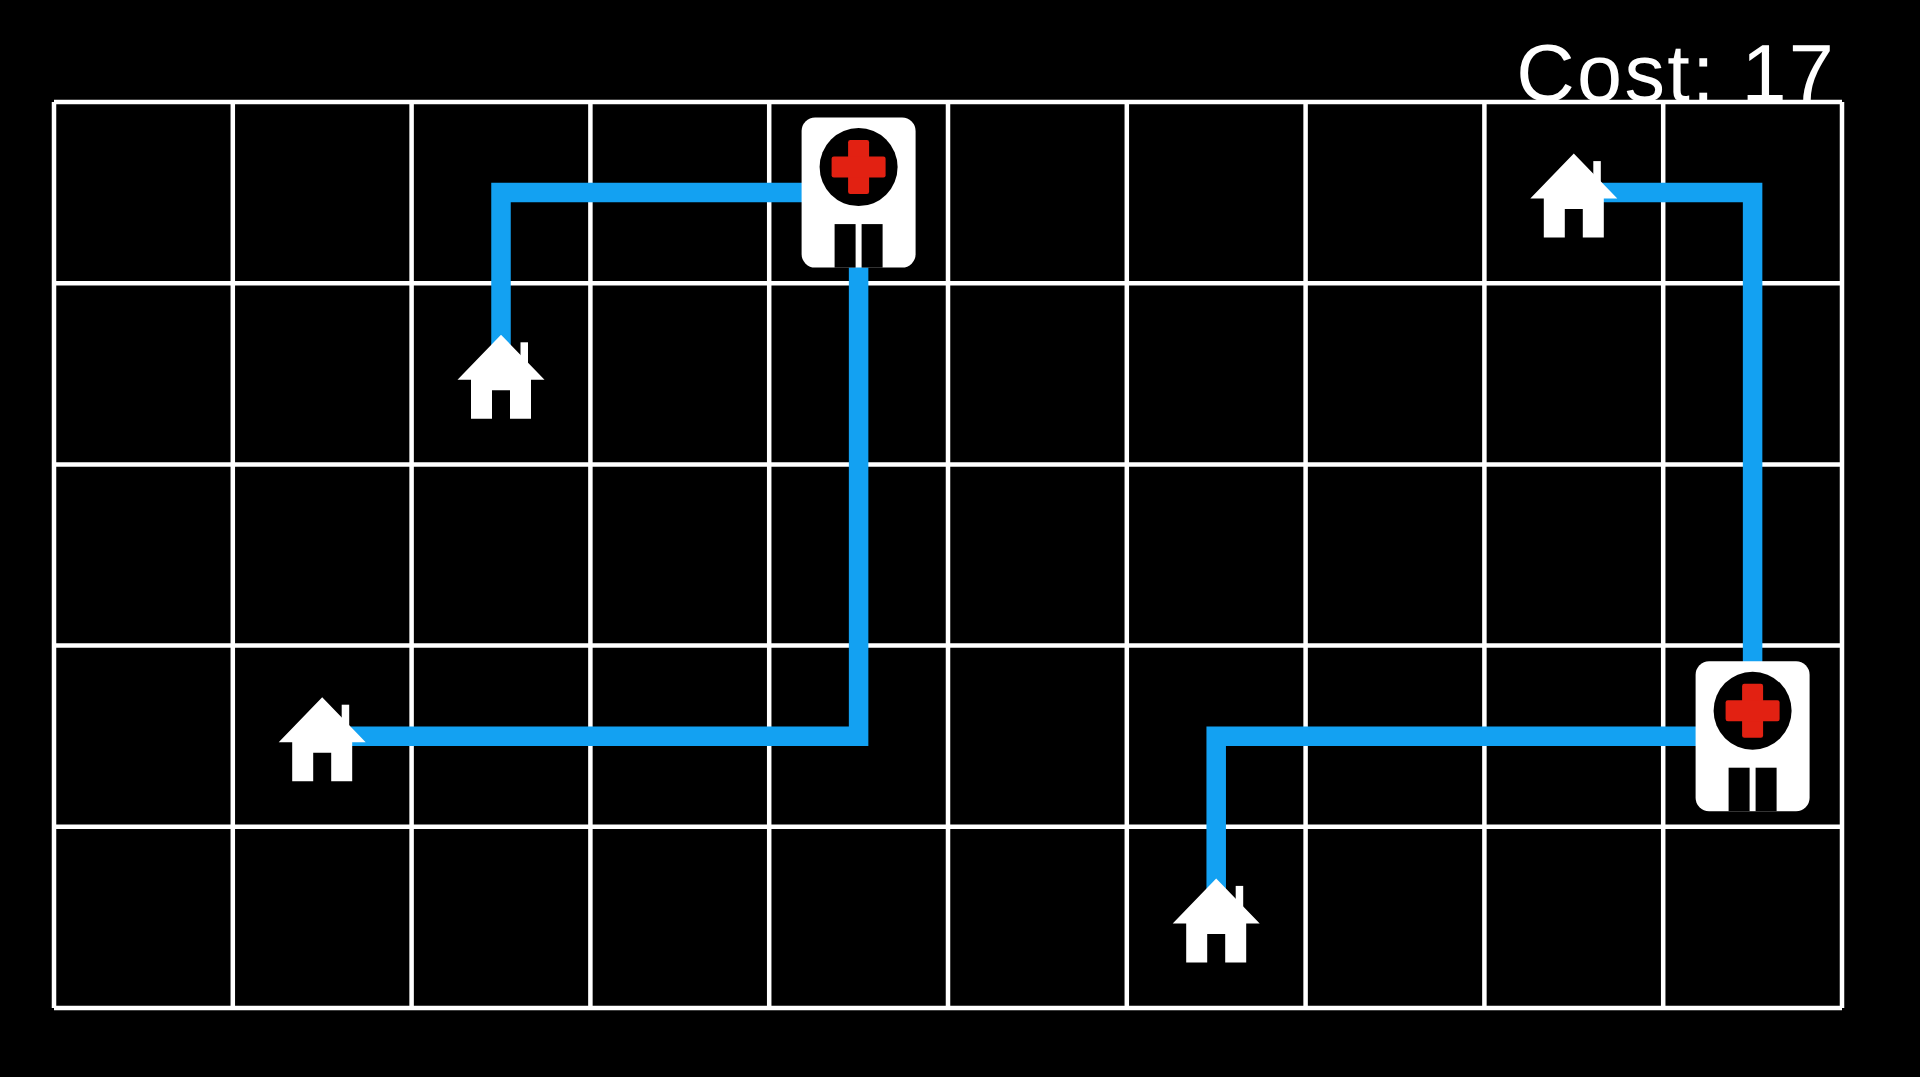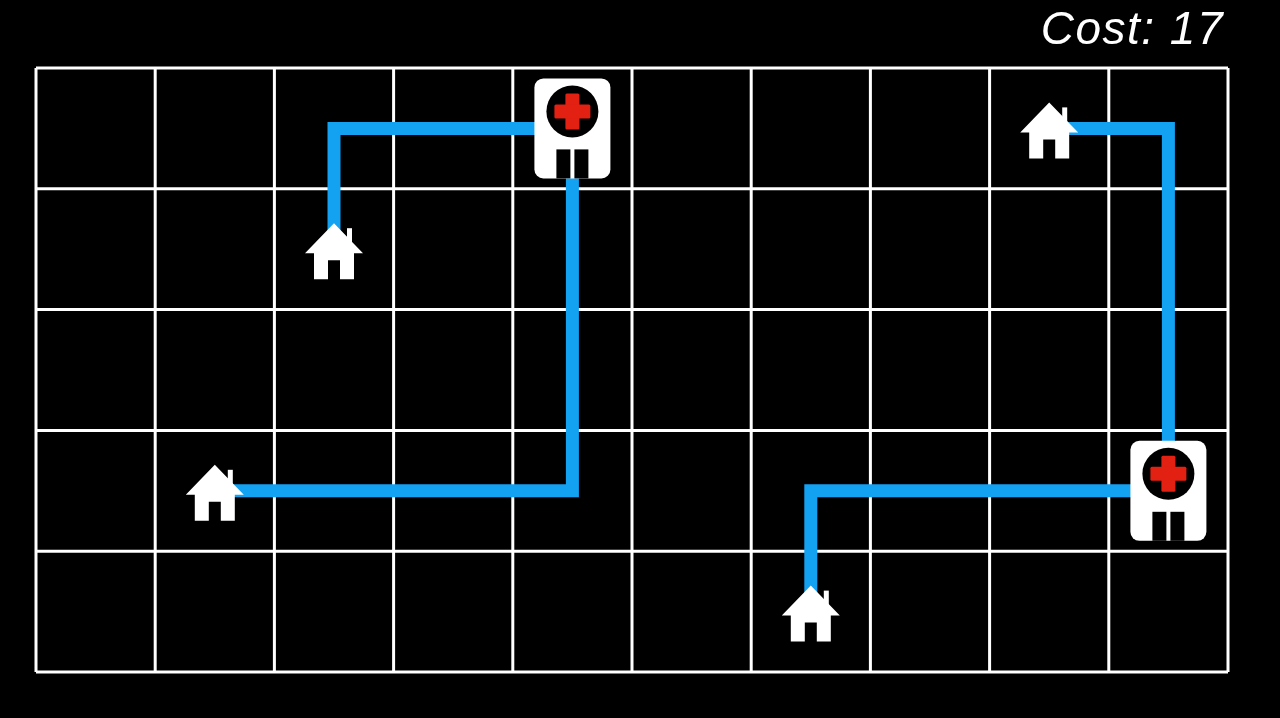--- a/index.html
+++ b/index.html
@@ -10,28 +10,27 @@
   }
   #screen {
     position: relative;
     width: 1280px;
     height: 718px;
     background: #000;
     overflow: hidden;
   }
   #cost-label {
     position: absolute;
-    top: 1px;
+    top: 18px;
     right: 56px;
     color: #ffffff;
-    font-size: 46px;
+    font-size: 54px;
     font-weight: 300;
     letter-spacing: 1.5px;
     white-space: nowrap;
-    font-style: italic;
   }
   #board {
     position: absolute;
     left: 0;
     top: 0;
   }
 </style>
 </head>
 <body>
 

